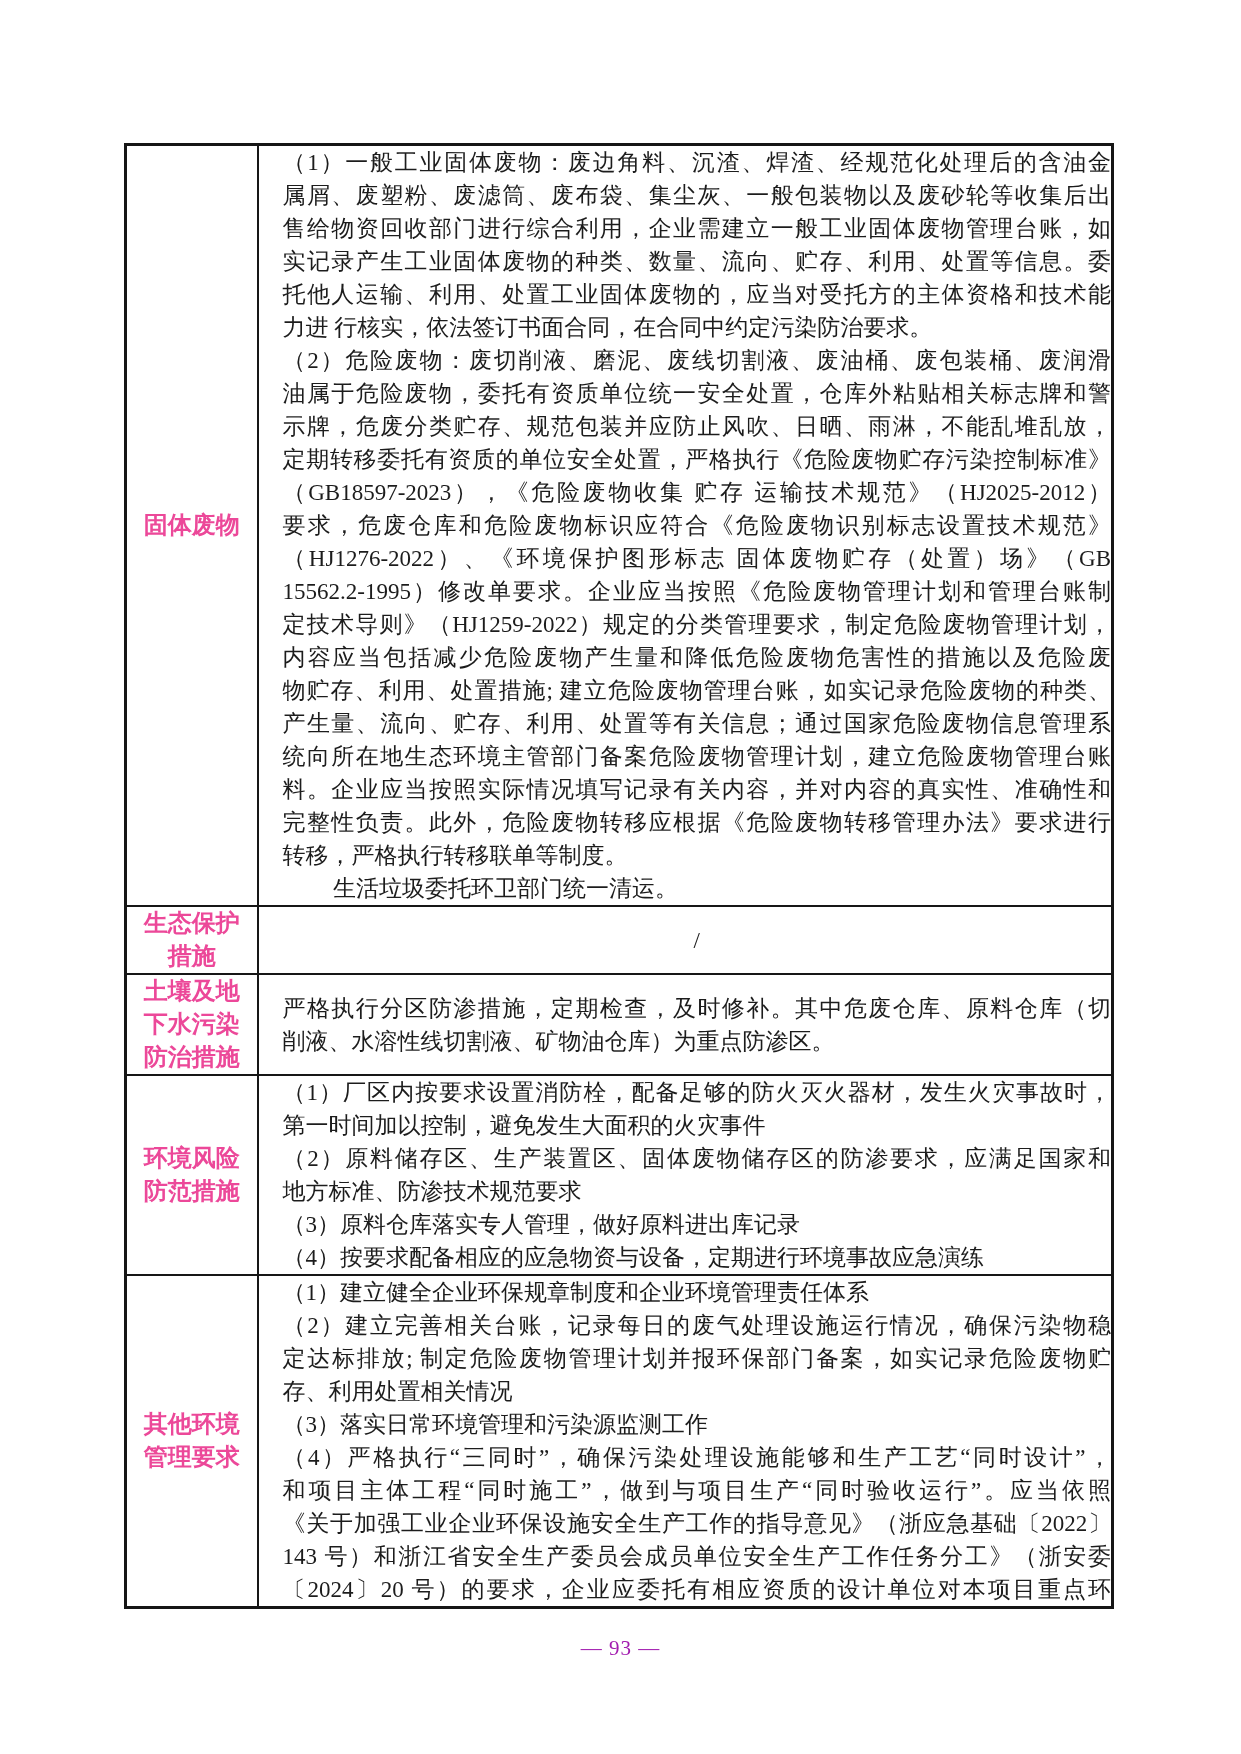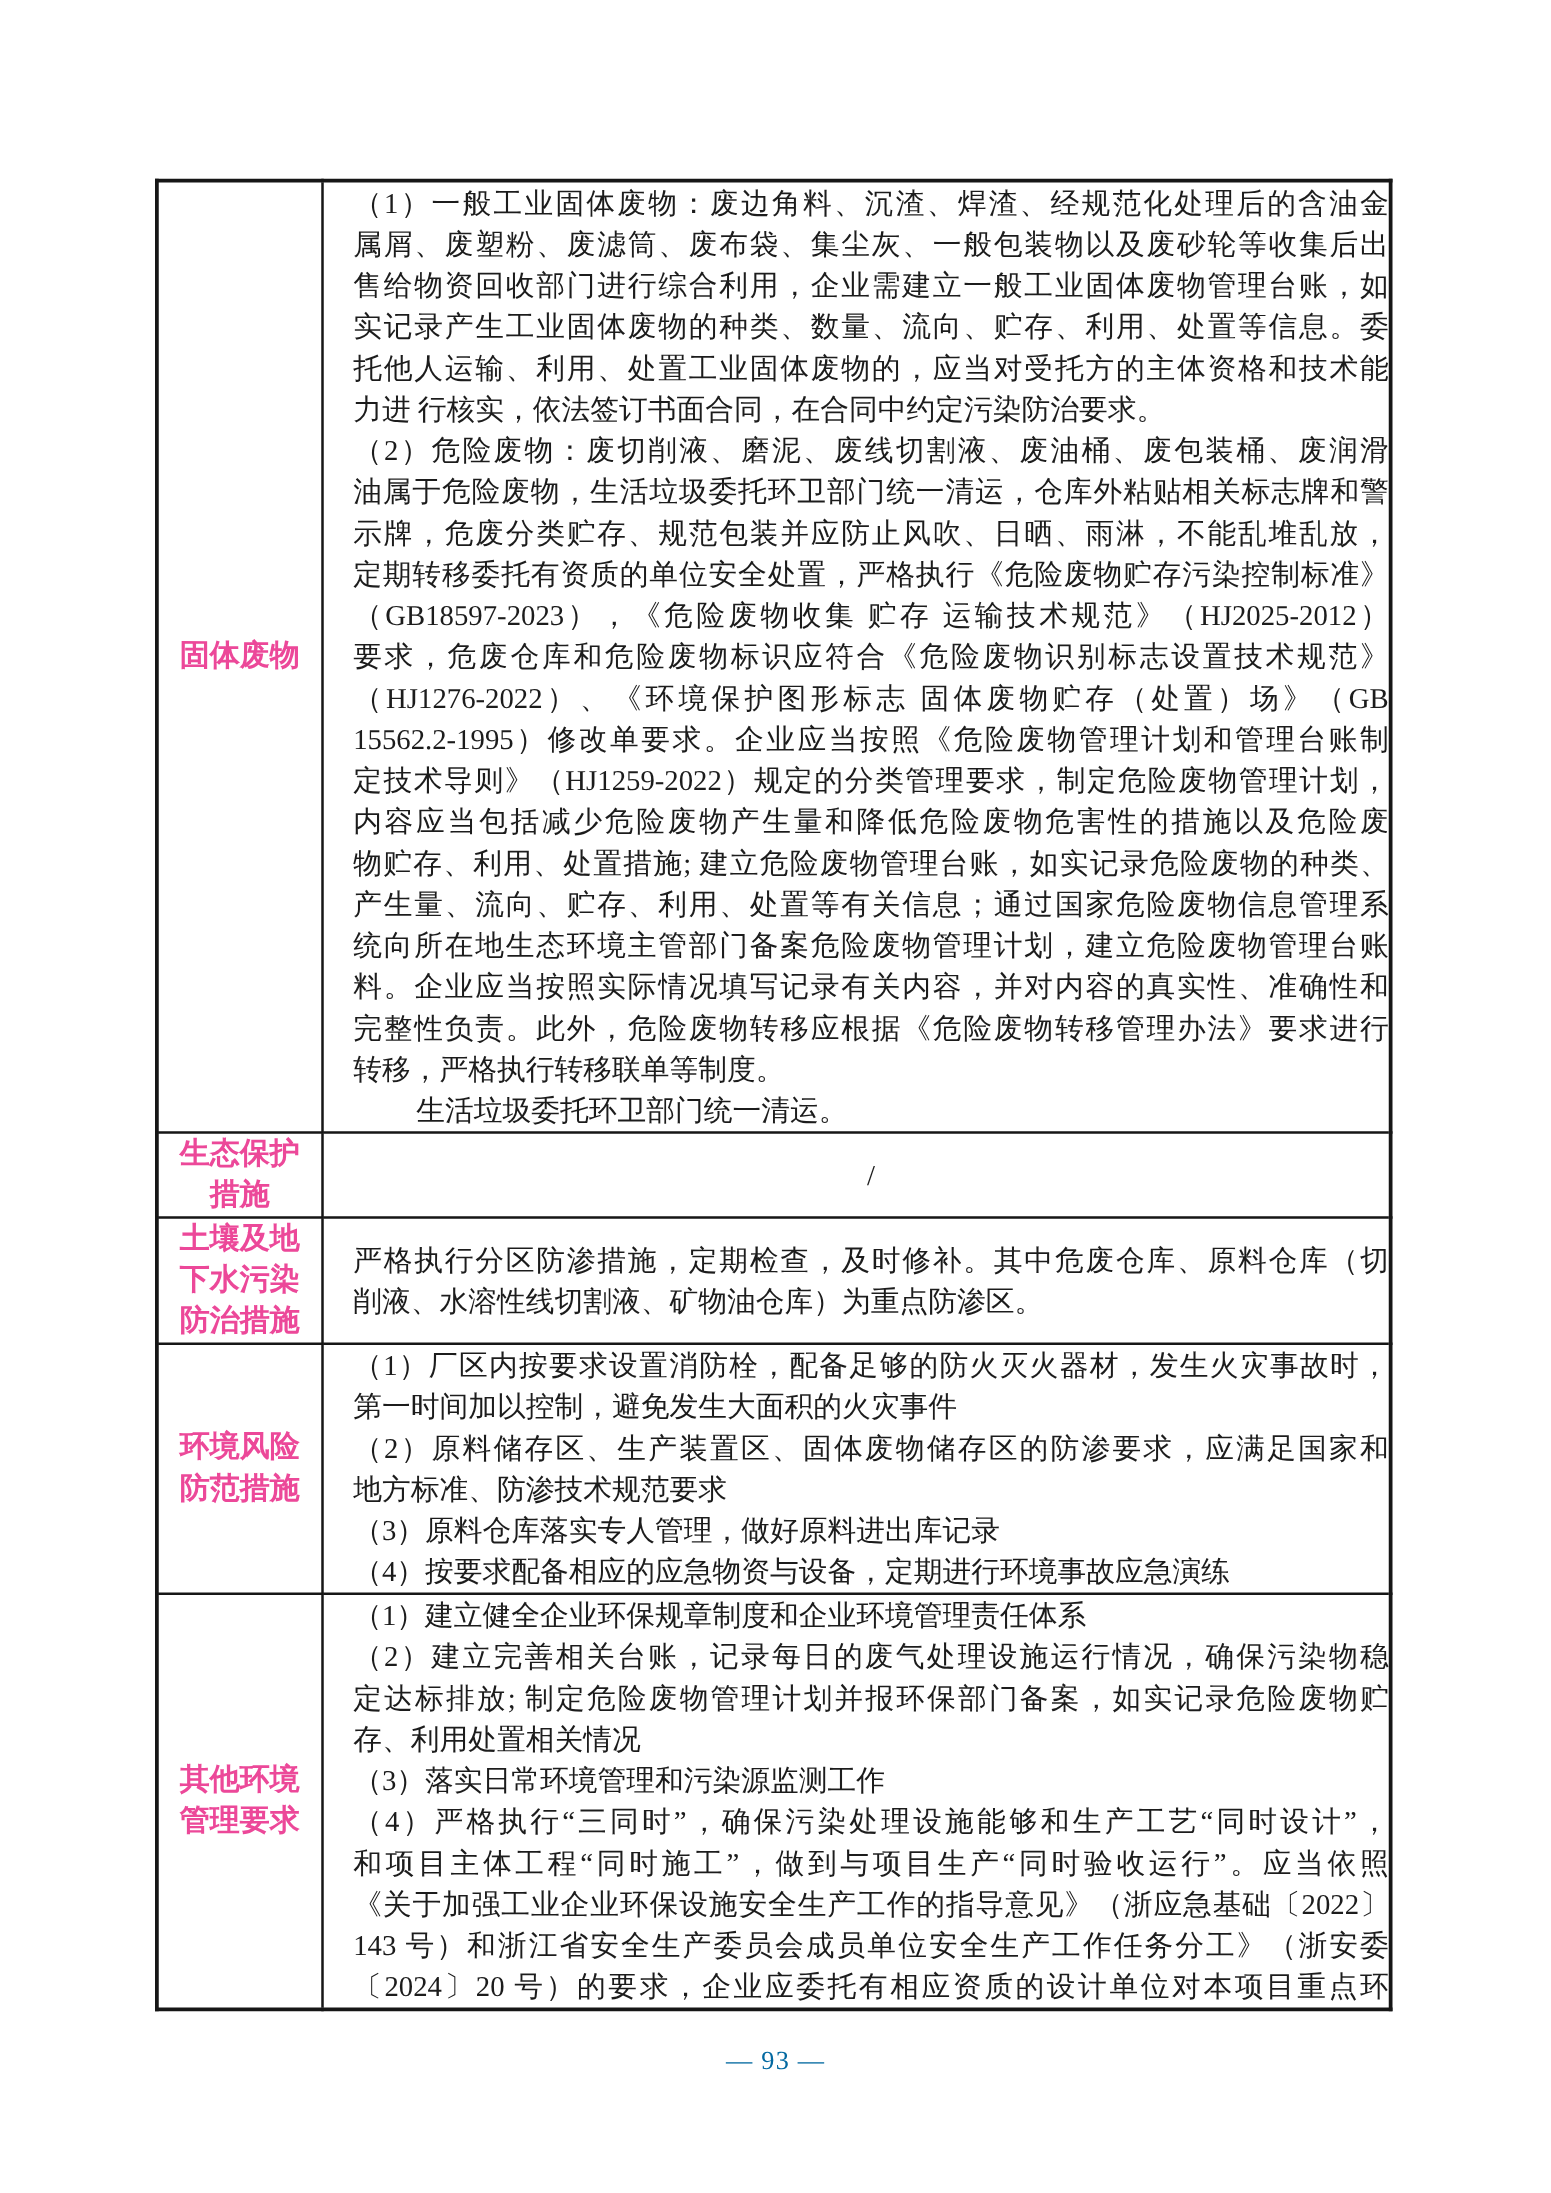--- a/index.html
+++ b/index.html
@@ -63,21 +63,21 @@
     text-indent: 2.2em;
   }
   .footer {
     position: absolute;
     top: 1636px;
     left: 0;
     width: 100%;
     text-align: center;
     font-size: 21px;
     letter-spacing: 1px;
-    color: #0369a1;
+    color: #a21caf;
   }
 </style>
 </head>
 <body>
 
 <div class="page">
 
   <table class="env-table">
     <colgroup>
       <col class="col-label">
@@ -89,21 +89,21 @@
             <div>固体废物</div>
           </th>
           <td class="row-content">
             <div class="line j">（1）一般工业固体废物：废边角料、沉渣、焊渣、经规范化处理后的含油金</div>
             <div class="line j">属屑、废塑粉、废滤筒、废布袋、集尘灰、一般包装物以及废砂轮等收集后出</div>
             <div class="line j">售给物资回收部门进行综合利用，企业需建立一般工业固体废物管理台账，如</div>
             <div class="line j">实记录产生工业固体废物的种类、数量、流向、贮存、利用、处置等信息。委</div>
             <div class="line j">托他人运输、利用、处置工业固体废物的，应当对受托方的主体资格和技术能</div>
             <div class="line">力进 行核实，依法签订书面合同，在合同中约定污染防治要求。</div>
             <div class="line j">（2）危险废物：废切削液、磨泥、废线切割液、废油桶、废包装桶、废润滑</div>
-            <div class="line j">油属于危险废物，生活垃圾委托环卫部门统一清运，仓库外粘贴相关标志牌和警</div>
+            <div class="line j">油属于危险废物，委托有资质单位统一安全处置，仓库外粘贴相关标志牌和警</div>
             <div class="line j">示牌，危废分类贮存、规范包装并应防止风吹、日晒、雨淋，不能乱堆乱放，</div>
             <div class="line j">定期转移委托有资质的单位安全处置，严格执行《危险废物贮存污染控制标准》</div>
             <div class="line j">（GB18597-2023），《危险废物收集 贮存 运输技术规范》（HJ2025-2012）</div>
             <div class="line j">要求，危废仓库和危险废物标识应符合《危险废物识别标志设置技术规范》</div>
             <div class="line j">（HJ1276-2022）、《环境保护图形标志 固体废物贮存（处置）场》（GB</div>
             <div class="line j">15562.2-1995）修改单要求。企业应当按照《危险废物管理计划和管理台账制</div>
             <div class="line j">定技术导则》（HJ1259-2022）规定的分类管理要求，制定危险废物管理计划，</div>
             <div class="line j">内容应当包括减少危险废物产生量和降低危险废物危害性的措施以及危险废</div>
             <div class="line j">物贮存、利用、处置措施; 建立危险废物管理台账，如实记录危险废物的种类、</div>
             <div class="line j">产生量、流向、贮存、利用、处置等有关信息；通过国家危险废物信息管理系</div>

